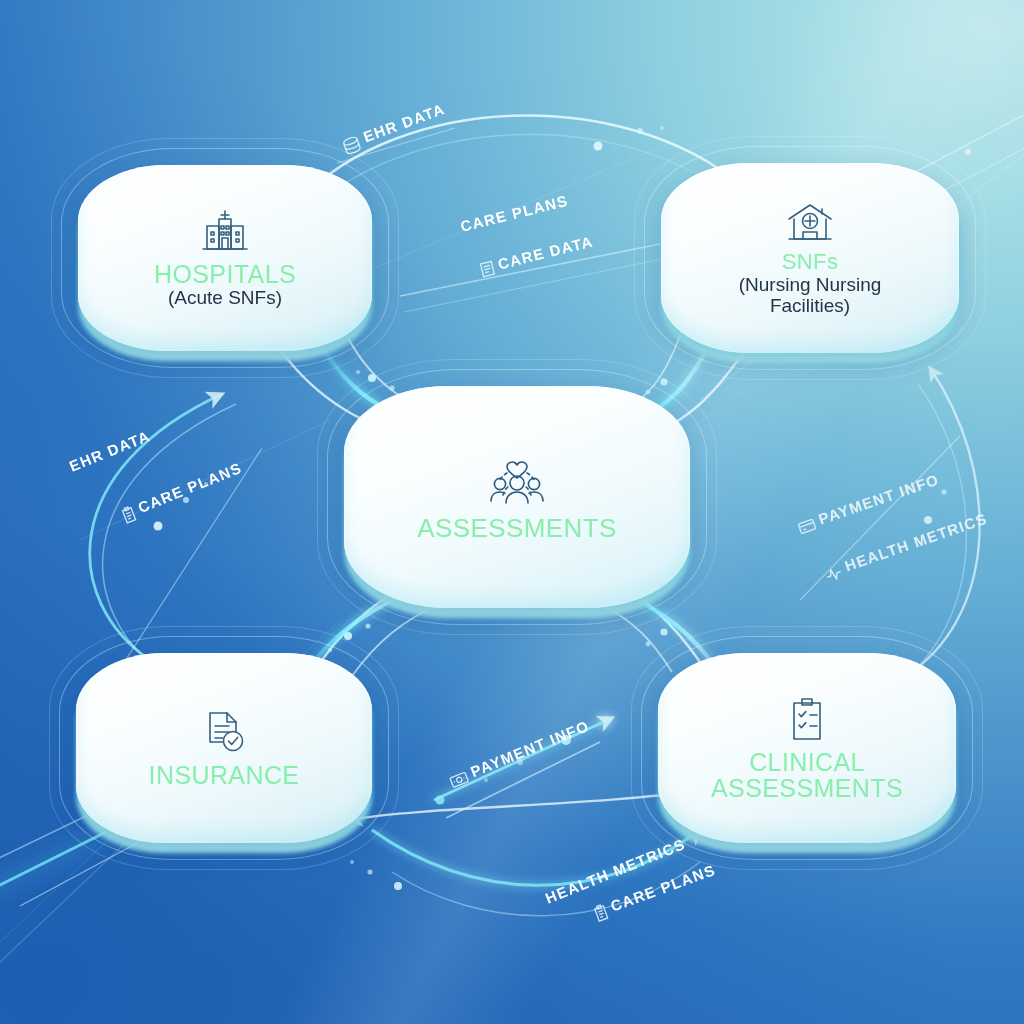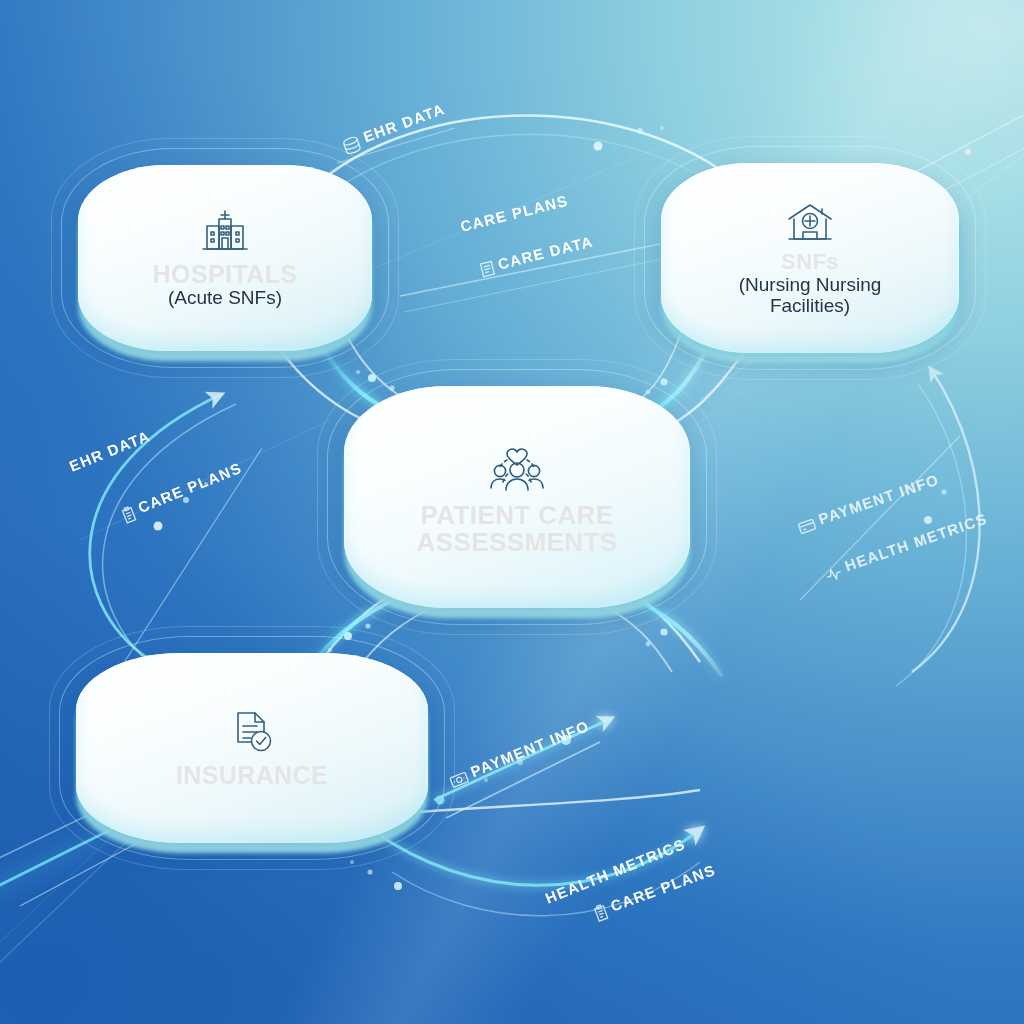--- a/index.html
+++ b/index.html
@@ -97,36 +97,36 @@
     justify-content: center;
     text-align: center;
     padding: 0 12%;
     box-sizing: border-box;
   }
   .node-icon {
     line-height: 0;
     margin-bottom: 6px;
   }
   .node-title {
-    color: #e5e5e5;
-    font-weight: bold;
+    color: #86efac;
+    font-weight: normal;
     letter-spacing: 0.4px;
     line-height: 1.04;
   }
   .node-sub {
     color: #233547;
     line-height: 1.08;
     margin-top: 1px;
   }
 
   
   #node-hospitals   { left: 78px;  top: 165px; width: 294px; height: 186px; }
   #node-snfs        { left: 661px; top: 163px; width: 298px; height: 190px; }
   #node-center      { left: 344px; top: 386px; width: 346px; height: 222px; }
-  #node-insurance   { left: 76px;  top: 653px; width: 352px; height: 190px; }
+  #node-insurance   { left: 76px;  top: 653px; width: 296px; height: 190px; }
   #node-clinical    { left: 658px; top: 653px; width: 298px; height: 190px; }
 
   #node-center .node-face {
     background: linear-gradient(160deg, #ffffff 0%, #fcffff 28%, #f0fafd 60%, #e0f5fa 84%, #d0effa 100%);
   }
   #node-center .node-glow {
     background: radial-gradient(closest-side, rgba(140,240,255,0.72), rgba(140,240,255,0) 78%);
     filter: blur(15px);
   }
 
@@ -348,21 +348,20 @@
           <circle cx="19" cy="33" r="5.6"></circle>
           <path d="M10 50 c0-6 4-9 9-9 c2 0 3.6 .5 5 1.4"></path>
           <circle cx="53" cy="33" r="5.6"></circle>
           <path d="M62 50 c0-6-4-9-9-9 c-2 0-3.6 .5-5 1.4"></path>
           <path d="M26 22 c-3 1.6-5.5 4-7 7" stroke-dasharray="3 3.4"></path>
           <path d="M46 22 c3 1.6 5.5 4 7 7" stroke-dasharray="3 3.4"></path>
           <path d="M22 44 c1-3.6 3-6.6 5.6-8.6" stroke-dasharray="3 3.4"></path>
           <path d="M50 44 c-1-3.6-3-6.6-5.6-8.6" stroke-dasharray="3 3.4"></path>
         </svg>
       </div>
-      <div class="node-title t-ctr">PATIENT CARE</div>
       <div class="node-title t-ctr">ASSESSMENTS</div>
     </div>
   </div>
 
   <div class="node" id="node-insurance">
     <div class="node-glow"></div>
     <div class="node-ring r2"></div>
     <div class="node-ring"></div>
     <div class="node-base"></div>
     <div class="node-face"></div>
@@ -373,20 +372,41 @@
           <path d="M28 5 v9 h9"></path>
           <path d="M16 18 h14 M16 24 h14 M16 30 h8"></path>
           <circle cx="34" cy="33" r="9.5" fill="#ffffff"></circle>
           <path d="M29.5 33 l3.2 3.4 l6-7"></path>
         </svg>
       </div>
       <div class="node-title t-lg">INSURANCE</div>
     </div>
   </div>
 
+  <div class="node" id="node-clinical">
+    <div class="node-glow"></div>
+    <div class="node-ring r2"></div>
+    <div class="node-ring"></div>
+    <div class="node-base"></div>
+    <div class="node-face"></div>
+    <div class="node-inner">
+      <div class="node-icon">
+        <svg width="46" height="48" viewBox="0 0 46 48" fill="none" stroke="#35607f" stroke-width="1.6" stroke-linecap="round" stroke-linejoin="round">
+          <path d="M10 8 h26 v36 h-26 z"></path>
+          <path d="M18 4 h10 v6 h-10 z"></path>
+          <path d="M15 19 l2.4 2.6 l4.4-5"></path>
+          <path d="M26 20 h7"></path>
+          <path d="M15 30 l2.4 2.6 l4.4-5"></path>
+          <path d="M26 31 h7"></path>
+        </svg>
+      </div>
+      <div class="node-title t-lg">CLINICAL</div>
+      <div class="node-title t-lg">ASSESSMENTS</div>
+    </div>
+  </div>
 
   <svg id="label-layer" class="layer" viewBox="0 0 1024 1024">
 
     <g transform="translate(345,150) rotate(-20)">
       <g transform="translate(0,-10)" fill="none" stroke="#eaf9ff" stroke-width="1.3" opacity="0.9">
         <ellipse cx="8" cy="3.5" rx="7" ry="3"></ellipse>
         <path d="M1 3.5 v9 c0 1.7 3.2 3 7 3 s7-1.3 7-3 v-9"></path>
         <path d="M1 8 c0 1.7 3.2 3 7 3 s7-1.3 7-3"></path>
       </g>
       <text class="edge-label" x="22" y="0" font-size="15">EHR DATA</text>

